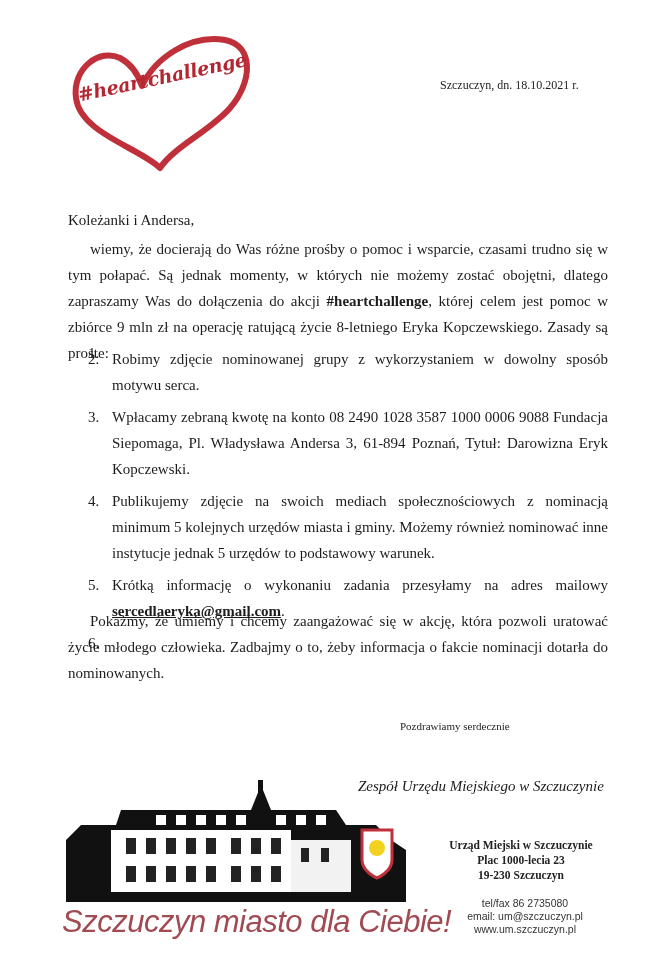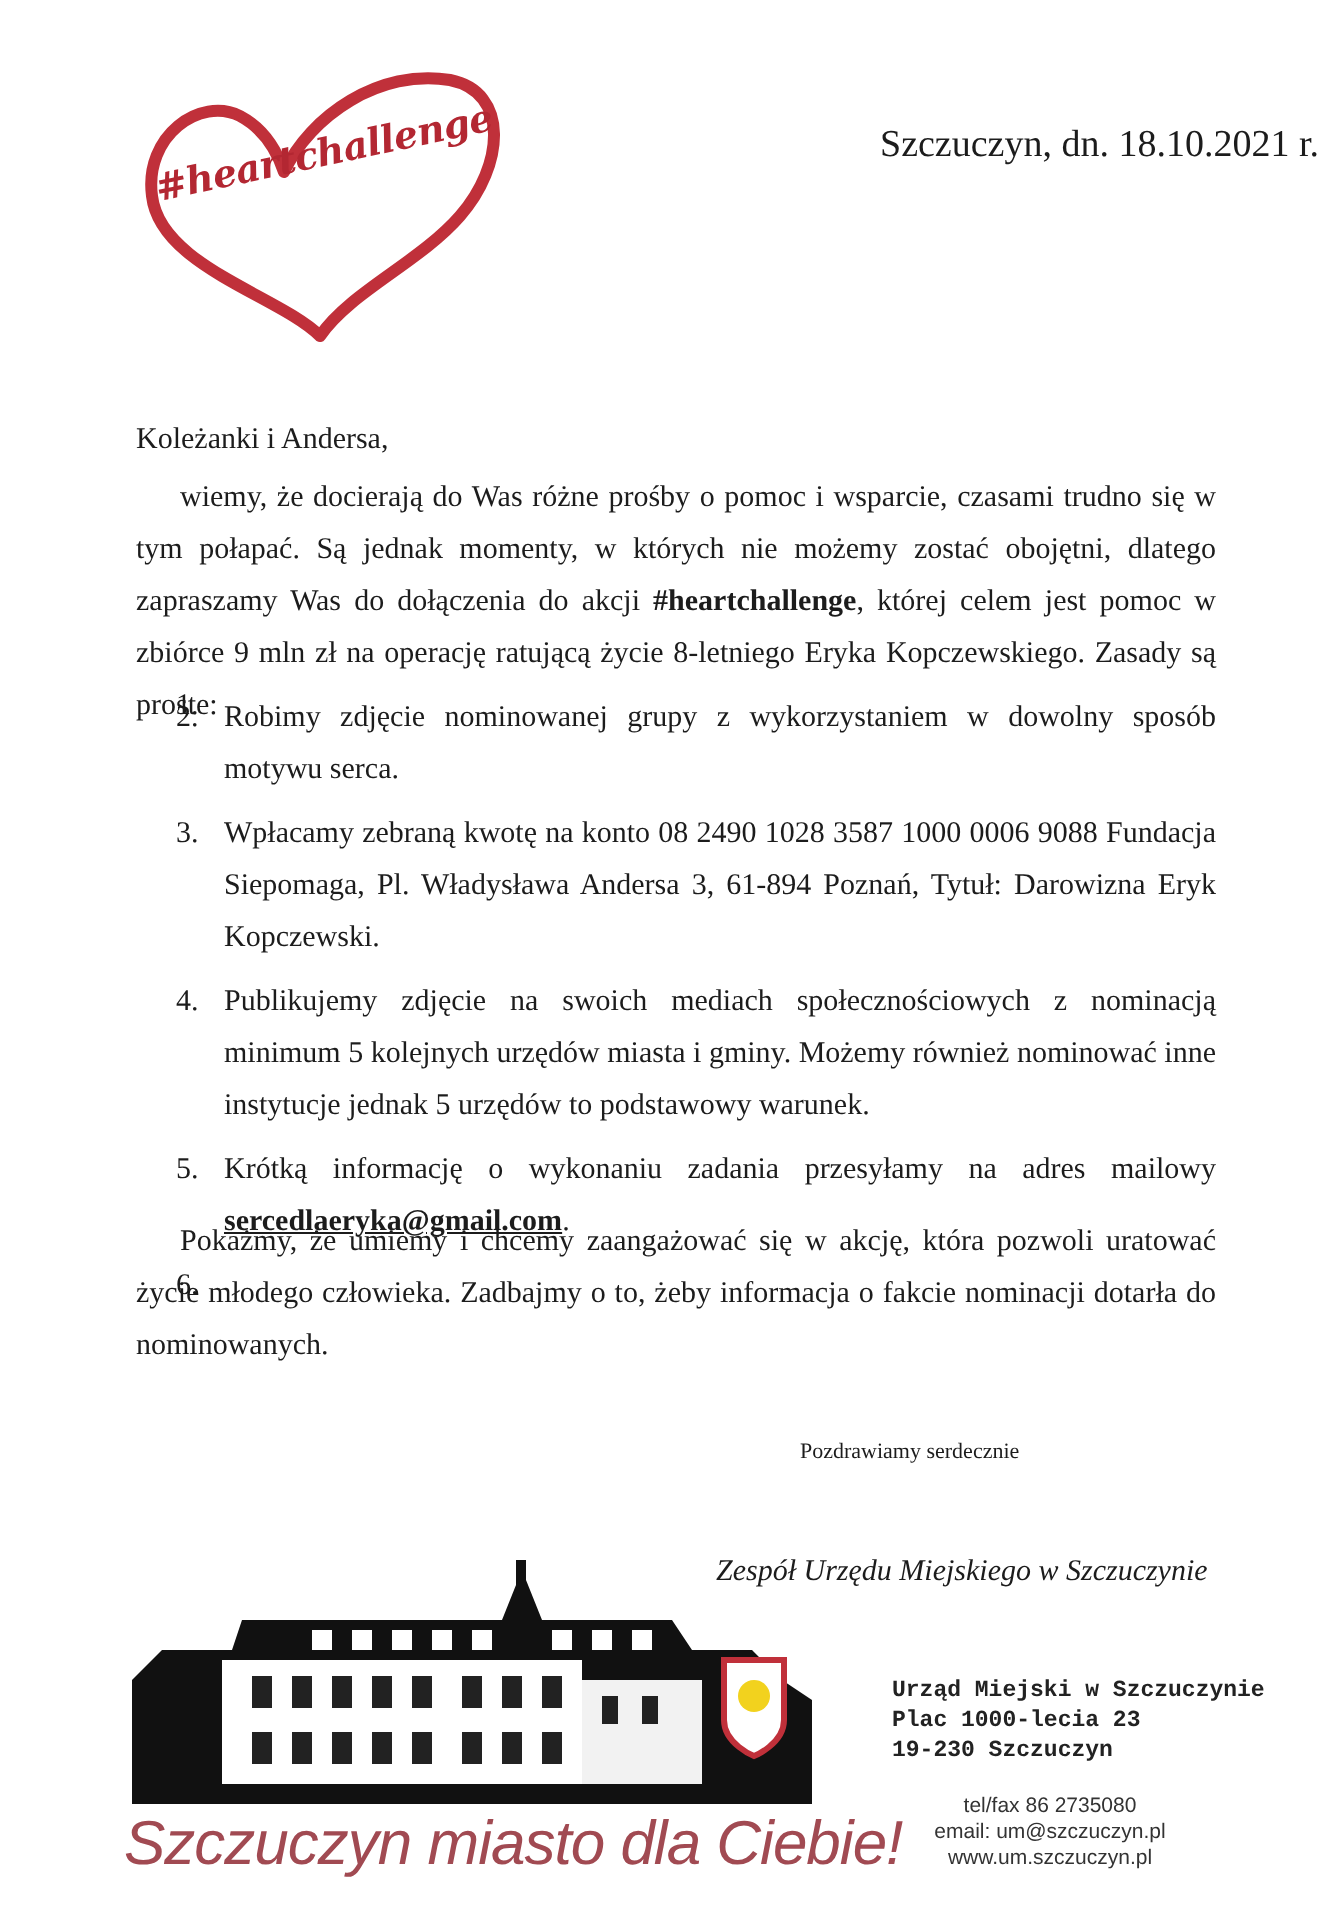--- a/index.html
+++ b/index.html
@@ -7,39 +7,39 @@
     width: 666px; height: 960px; background: #ffffff; position: relative; overflow: hidden;
     font-family: "Liberation Serif", "DejaVu Serif", serif; color: #1c1c1c;
   }
   .abs { position: absolute; }
   .heart-logo { left: 60px; top: 28px; width: 200px; height: 150px; }
   .heart-text {
     left: 76px; top: 65px; width: 180px; transform: rotate(-12deg);
     font-family: "DejaVu Serif", serif; font-style: italic; font-weight: bold;
     color: #b32732; font-size: 19px; letter-spacing: -0.3px; white-space: nowrap;
   }
-  .date { left: 440px; top: 62px; font-size: 19px; text-align: center; }
+  .date { left: 440px; top: 78px; font-size: 12px; text-align: center; }
   .greeting { left: 68px; top: 212px; font-size: 15px; }
   .para { left: 68px; width: 540px; font-size: 15px; line-height: 26px; text-align: justify; }
   .para .indent { display: inline-block; width: 22px; }
   .p1 { top: 236px; }
   .rules { left: 88px; top: 340px; width: 520px; font-size: 15px; line-height: 26px; margin: 0; padding: 0; list-style: none; }
   .rules li { position: relative; padding-left: 24px; text-align: justify; margin-bottom: 6px; }
   .rules li .num { position: absolute; left: 0; top: 0; }
   .bold { font-weight: bold; }
   .email-link { font-weight: bold; text-decoration: underline; color: #1c1c1c; }
   .p2 { top: 608px; }
   .regards { left: 400px; top: 720px; font-size: 11px; }
   .signature { left: 358px; top: 754px; font-size: 15px; font-style: italic; margin-top: 24px; }
   .building { left: 46px; top: 780px; width: 370px; height: 125px; }
   .slogan {
     left: 62px; top: 904px; font-size: 31px; font-style: italic; color: #a14a52;
     font-family: Liberation Sans, sans-serif; letter-spacing: -0.5px; white-space: nowrap;
   }
-  .office { left: 446px; top: 838px; width: 190px; font-family: Liberation Mono, monospace; font-size: 11.5px; font-weight: bold; line-height: 15px; color: #222; }
+  .office { left: 426px; top: 838px; width: 190px; text-align: center; font-family: Liberation Serif, serif; font-size: 11.5px; font-weight: bold; line-height: 15px; color: #222; }
   .contact { left: 430px; top: 897px; width: 190px; text-align: center; font-family: "Liberation Sans", sans-serif; font-size: 10.5px; line-height: 13px; color: #333; }
 </style>
 </head>
 <body>
 
 <svg class="abs heart-logo" viewBox="0 0 200 150">
   <path d="M100 140 C 80 120, 20 105, 16 70 C 12 40, 40 20, 60 30 C 75 38, 80 52, 82 58 C 95 30, 130 6, 165 12 C 195 18, 192 55, 170 80 C 150 103, 115 118, 100 140 Z" fill="none" stroke="#c0303a" stroke-width="6" stroke-linejoin="round"></path>
 </svg>
 <div class="abs heart-text">#heartchallenge</div>
 

